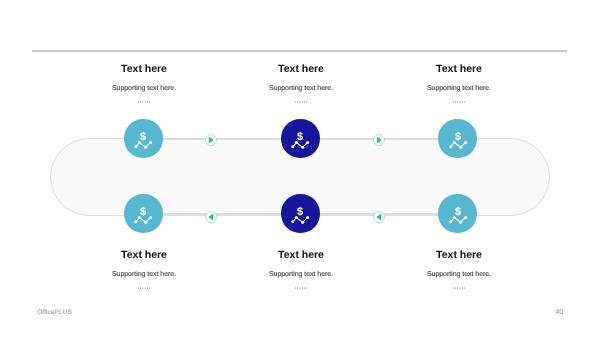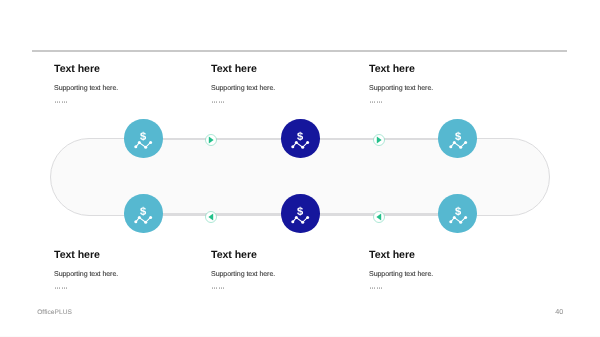--- a/index.html
+++ b/index.html
@@ -68,21 +68,21 @@
   .node svg { display: block; }
   .node .dollar { font-family: "Liberation Sans", sans-serif; }
   
   .marker {
     position: absolute;
     width: 12px;
     height: 12px;
   }
   .marker svg { display:block; }
   
-  .txtblock { position: absolute; width: 180px; }
+  .txtblock { position: absolute; text-align: center; width: 180px; }
   .txt-title {
     font-size: 10.6px;
     font-weight: bold;
     color: #141414;
     letter-spacing: -0.05px;
     line-height: 12px;
   }
   .txt-sub {
     font-size: 7.05px;
     color: #3c3c3c;

